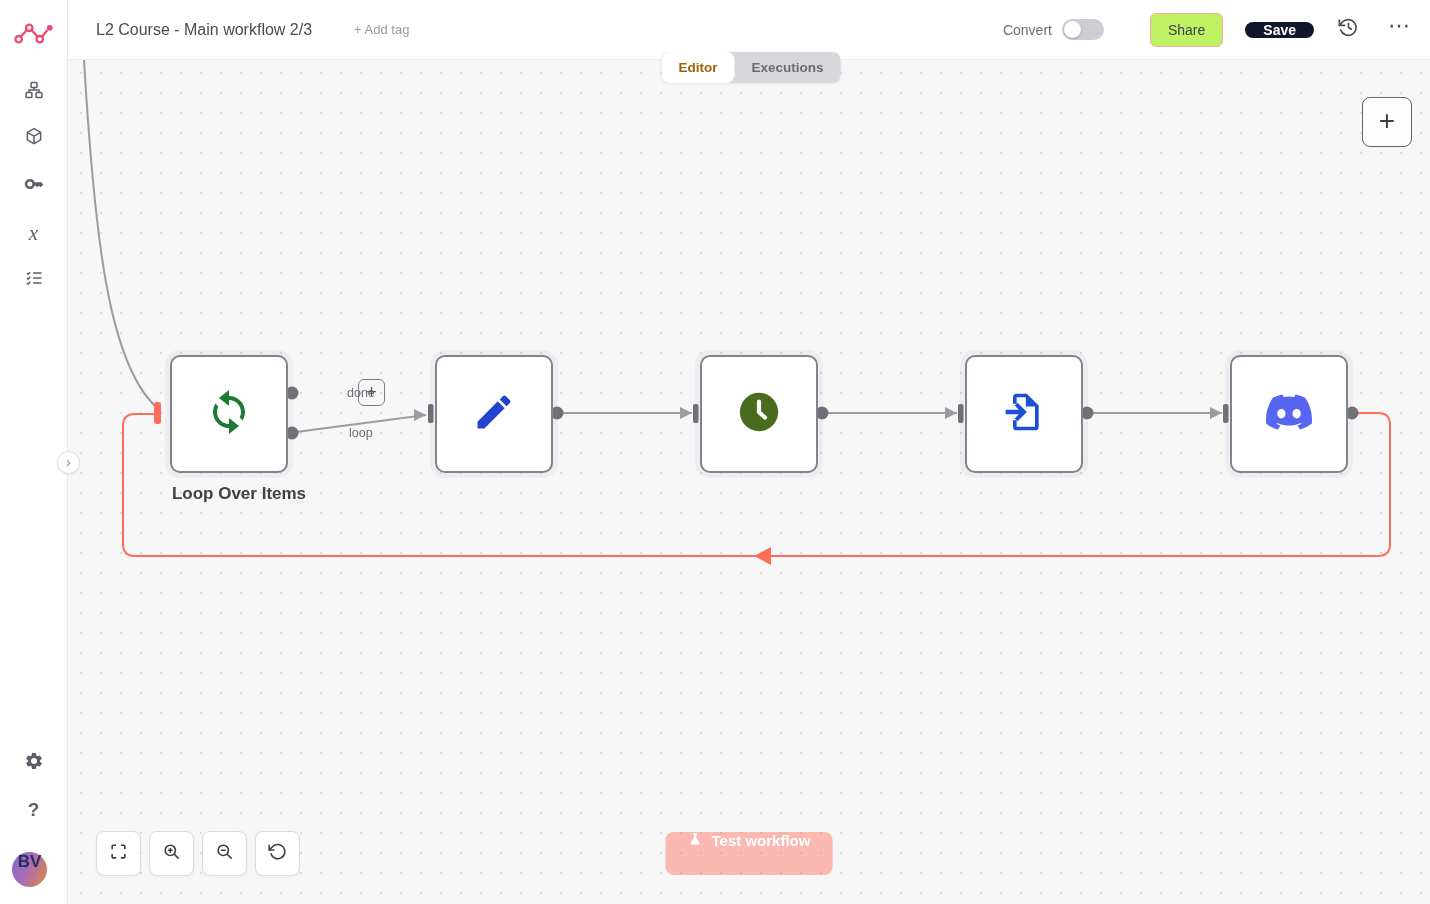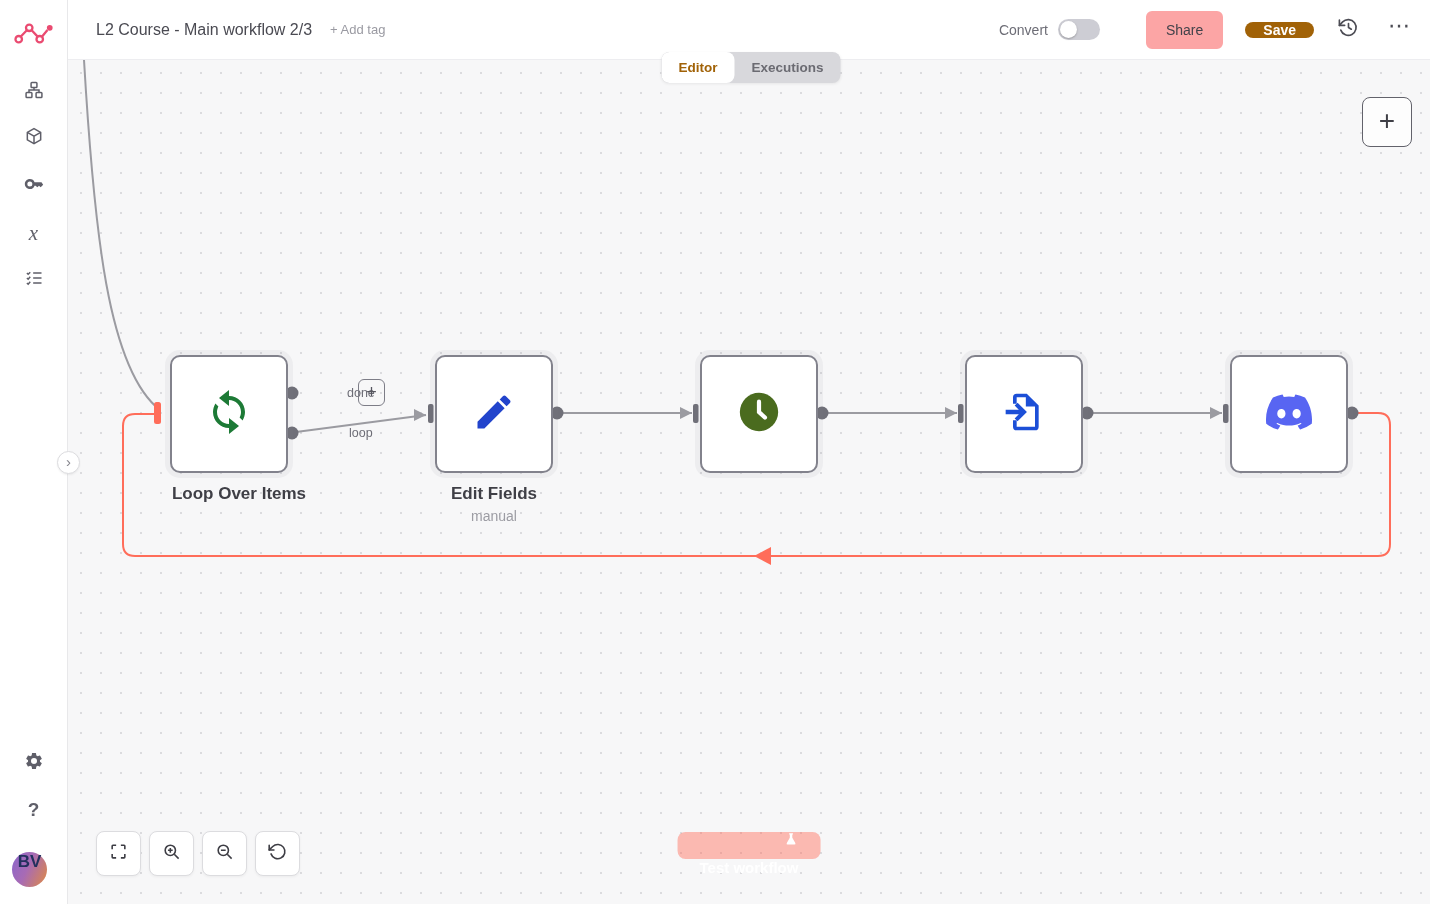--- a/index.html
+++ b/index.html
@@ -28,32 +28,32 @@
             border-radius:50%; background:#fff; border:1px solid #dcdcdf; z-index:30;
             display:flex; align-items:center; justify-content:center; cursor:pointer;
             color:#85858d; font-size:15px; line-height:1; padding-bottom:2px;
             box-shadow:0 1px 2px rgba(0,0,0,.06); }
 
   
   #header { position:absolute; left:68px; top:0; width:1362px; height:60px;
             background:#fff; border-bottom:1px solid #ededf0; display:flex;
             align-items:center; padding:0 20px 0 28px; z-index:10; }
   .wf-title { font-size:16px; color:#4a4a52; font-weight:500; cursor:text; }
-  .add-tag { margin-left:18px; font-size:13px; color:#9a9aa2; cursor:pointer; }
+  .add-tag { margin-left:42px; font-size:13px; color:#9a9aa2; cursor:pointer; }
   .h-spacer { flex:1; }
   .h-right { display:flex; align-items:center; gap:22px; }
   .inactive-label { font-size:14px; color:#6d6d76; margin-right:-12px; }
   .toggle { width:42px; height:21px; border-radius:11px; background:#cdcdd4;
             position:relative; cursor:pointer; margin-right:24px; }
   .toggle .knob { position:absolute; left:2px; top:2px; width:17px; height:17px;
             border-radius:50%; background:#fff; box-shadow:0 1px 2px rgba(0,0,0,.25); }
-  .share-btn { background:#fca5a5; border:3px solid #fca5a5; border-radius:6px;
+  .share-btn { background:#bef264; border:1px solid #fca5a5; border-radius:6px;
             padding:8px 17px; font-size:14px; color:#42424a; font-weight:500;
             cursor:pointer; font-family:inherit; }
-  .save-btn { background:#a16207; border:none; border-radius:8px; padding:0 18px;
+  .save-btn { background:#0f172a; border:none; border-radius:8px; padding:0 18px;
             font-size:14px; color:#fff; font-weight:600; cursor:pointer;
             font-family:inherit; }
   .hist-btn { width:24px; height:24px; display:flex; align-items:center;
             justify-content:center; cursor:pointer; }
   .dots-btn { font-size:22px; color:#4c4c54; cursor:pointer; margin-left:6px;
             line-height:0; padding-bottom:8px; }
 
   
   #tab-switch { position:absolute; left:751px; top:52px; transform:translateX(-50%);
             display:flex; background:#d8d8dc; border-radius:8px; overflow:hidden;
@@ -99,24 +99,24 @@
           color:#3f3f46; font-size:28px; display:flex; align-items:center;
           justify-content:center; cursor:pointer; line-height:1; padding-bottom:3px; }
 
   .ctrl-btn { position:absolute; top:771px; width:45px; height:45px; background:#fff;
           border:1px solid #dcdcdf; border-radius:8px; display:flex;
           align-items:center; justify-content:center; cursor:pointer;
           box-shadow:0 1px 3px rgba(0,0,0,.05); }
   .cb1{left:28px}.cb2{left:81px}.cb3{left:134px}.cb4{left:187px}
 
   #test-btn { position:absolute; left:50%; transform:translateX(-50%); top:772px;
-          height:27px; padding:0 22px; border-radius:8px; border:none;
+          height:43px; padding:0 22px; border-radius:8px; border:none;
           background:rgba(255,109,90,.45); color:#fff; font-size:15px;
-          font-weight:600; display:flex; align-items:flex-end; gap:9px;
-          cursor:not-allowed; font-family:inherit;flex-direction:column; }
+          font-weight:600; display:flex; align-items:flex-start; gap:9px;
+          cursor:not-allowed; font-family:inherit; }
 </style>
 </head>
 <body>
 
 <div id="app">
 
   <div id="sidebar">
     <div class="side-item" id="logo">
       <svg viewBox="0 0 44 28" width="42" height="27" fill="none" stroke="#ea4b71" stroke-width="2.4">
         <circle cx="6" cy="20" r="3.4"></circle>
@@ -273,24 +273,20 @@
       <span>
         <svg viewBox="0 0 24 24" width="46" height="46">
           <path fill="#5865f2" d="M20.317 4.37a19.8 19.8 0 0 0-4.885-1.515.074.074 0 0 0-.079.037c-.21.375-.444.864-.608 1.25a18.3 18.3 0 0 0-5.487 0 12.6 12.6 0 0 0-.617-1.25.077.077 0 0 0-.079-.037A19.7 19.7 0 0 0 3.677 4.37a.07.07 0 0 0-.032.027C.533 9.046-.32 13.58.099 18.057a.082.082 0 0 0 .031.057 19.9 19.9 0 0 0 5.993 3.03.078.078 0 0 0 .084-.028c.462-.63.874-1.295 1.226-1.994a.076.076 0 0 0-.041-.106 13 13 0 0 1-1.872-.892.077.077 0 0 1-.008-.128c.126-.094.252-.192.372-.291a.074.074 0 0 1 .077-.01c3.928 1.793 8.18 1.793 12.062 0a.074.074 0 0 1 .078.01c.12.098.246.198.373.292a.077.077 0 0 1-.006.127 12.3 12.3 0 0 1-1.873.892.077.077 0 0 0-.041.107c.36.698.772 1.362 1.225 1.993a.076.076 0 0 0 .084.028 19.8 19.8 0 0 0 6.002-3.03.077.077 0 0 0 .032-.054c.5-5.177-.838-9.674-3.549-13.66a.06.06 0 0 0-.031-.03zM8.02 15.33c-1.183 0-2.157-1.085-2.157-2.419 0-1.333.956-2.419 2.157-2.419 1.21 0 2.176 1.096 2.157 2.42 0 1.333-.956 2.418-2.157 2.418zm7.975 0c-1.183 0-2.157-1.085-2.157-2.419 0-1.333.955-2.419 2.157-2.419 1.21 0 2.176 1.096 2.157 2.42 0 1.333-.946 2.418-2.157 2.418z"></path>
         </svg>
       </span>
     </div>
 
     <div class="node-label l1">
       <div class="nl-title">Loop Over Items</div>
     </div>
-    <div class="node-label l2">
-      <div class="nl-title">Edit Fields</div>
-      <div class="nl-sub">manual</div>
-    </div>
 
     <div class="port-label pl-done">done</div>
     <div class="port-label pl-loop">loop</div>
     <div class="plus-sm">
       <span>+</span>
     </div>
 
     <div id="add-node-btn">
       <span>+</span>
     </div>

